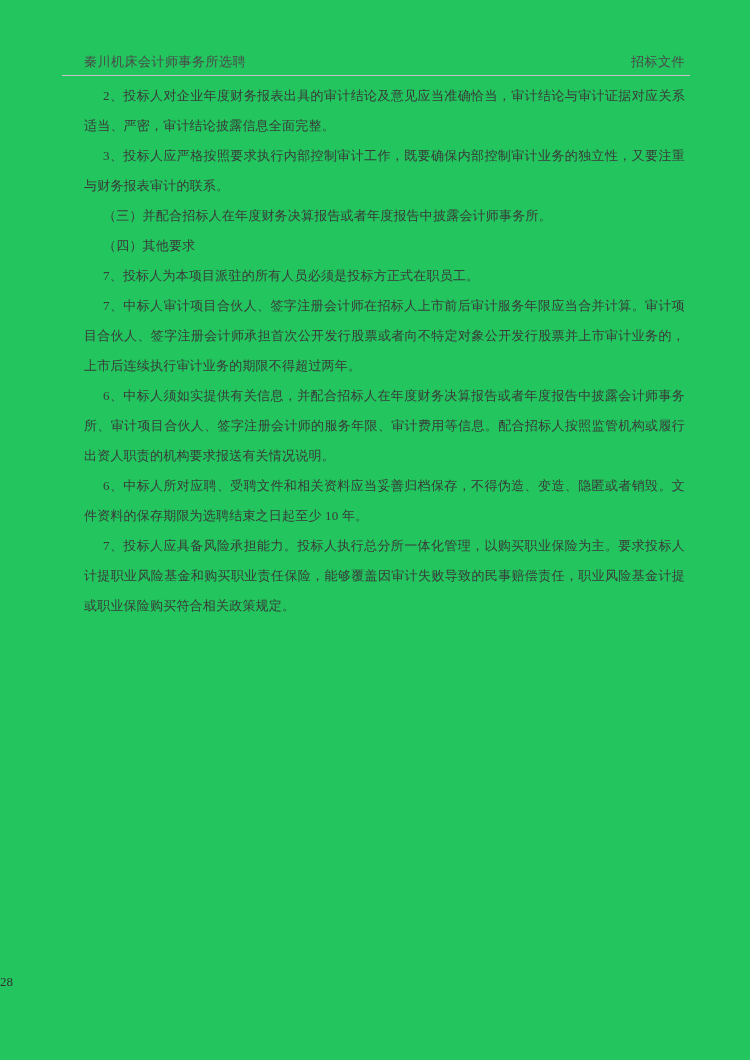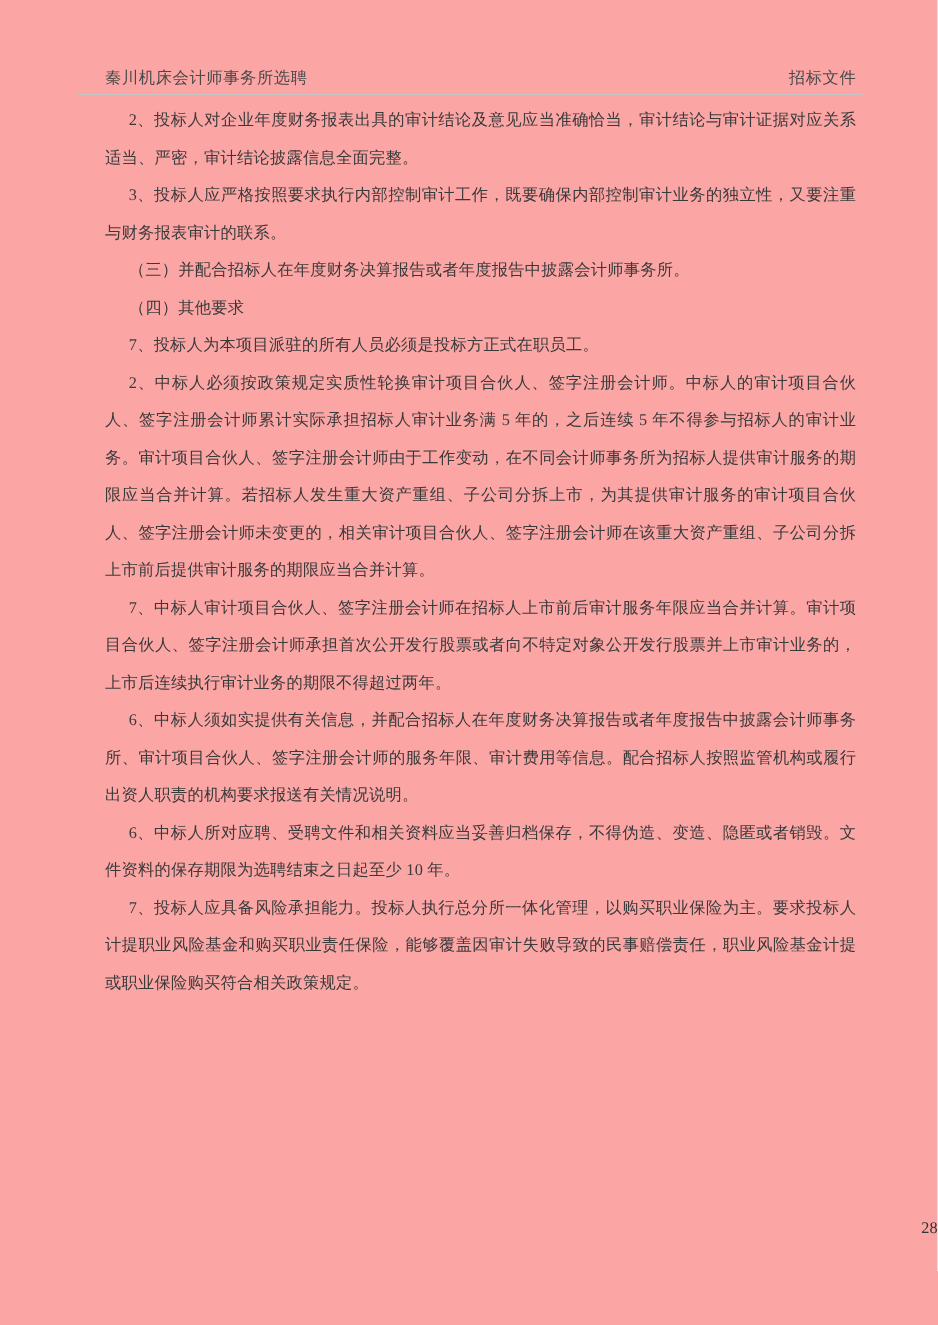--- a/index.html
+++ b/index.html
@@ -4,21 +4,21 @@
 <style>
   html, body {
     margin: 0;
     padding: 0;
     background: #ffffff;
   }
   .page {
     position: relative;
     width: 750px;
     height: 1060px;
-    background: #fca5a5;
+    background: #22c55e;
     overflow: hidden;
     font-family: "Liberation Serif", "DejaVu Serif", serif;
   }
   .header {
     position: absolute;
     top: 53px;
     left: 84px;
     width: 601px;
     display: flex;
     justify-content: space-between;
@@ -49,21 +49,21 @@
     text-align: justify;
     text-indent: 19px;
     letter-spacing: 0.2px;
     word-break: normal;
   }
   .footer {
     position: absolute;
     top: 974px;
     left: 0;
     width: 750px;
-    text-align: right;
+    text-align: left;
     font-size: 13px;
     color: #333333;
   }
 </style>
 </head>
 <body>
 
 <div class="page">
 
   <div class="header">
@@ -72,21 +72,20 @@
   </div>
 
   <div class="header-rule"></div>
 
   <div class="body-text">
       <p class="para">2、投标人对企业年度财务报表出具的审计结论及意见应当准确恰当，审计结论与审计证据对应关系适当、严密，审计结论披露信息全面完整。</p>
       <p class="para">3、投标人应严格按照要求执行内部控制审计工作，既要确保内部控制审计业务的独立性，又要注重与财务报表审计的联系。</p>
       <p class="para">（三）并配合招标人在年度财务决算报告或者年度报告中披露会计师事务所。</p>
       <p class="para">（四）其他要求</p>
       <p class="para">7、投标人为本项目派驻的所有人员必须是投标方正式在职员工。</p>
-      <p class="para">2、中标人必须按政策规定实质性轮换审计项目合伙人、签字注册会计师。中标人的审计项目合伙人、签字注册会计师累计实际承担招标人审计业务满 5 年的，之后连续 5 年不得参与招标人的审计业务。审计项目合伙人、签字注册会计师由于工作变动，在不同会计师事务所为招标人提供审计服务的期限应当合并计算。若招标人发生重大资产重组、子公司分拆上市，为其提供审计服务的审计项目合伙人、签字注册会计师未变更的，相关审计项目合伙人、签字注册会计师在该重大资产重组、子公司分拆上市前后提供审计服务的期限应当合并计算。</p>
       <p class="para">7、中标人审计项目合伙人、签字注册会计师在招标人上市前后审计服务年限应当合并计算。审计项目合伙人、签字注册会计师承担首次公开发行股票或者向不特定对象公开发行股票并上市审计业务的，上市后连续执行审计业务的期限不得超过两年。</p>
       <p class="para">6、中标人须如实提供有关信息，并配合招标人在年度财务决算报告或者年度报告中披露会计师事务所、审计项目合伙人、签字注册会计师的服务年限、审计费用等信息。配合招标人按照监管机构或履行出资人职责的机构要求报送有关情况说明。</p>
       <p class="para">6、中标人所对应聘、受聘文件和相关资料应当妥善归档保存，不得伪造、变造、隐匿或者销毁。文件资料的保存期限为选聘结束之日起至少 10 年。</p>
       <p class="para">7、投标人应具备风险承担能力。投标人执行总分所一体化管理，以购买职业保险为主。要求投标人计提职业风险基金和购买职业责任保险，能够覆盖因审计失败导致的民事赔偿责任，职业风险基金计提或职业保险购买符合相关政策规定。</p>
     </div>
 
   <div class="footer">
     <span>28</span>
   </div>
 

